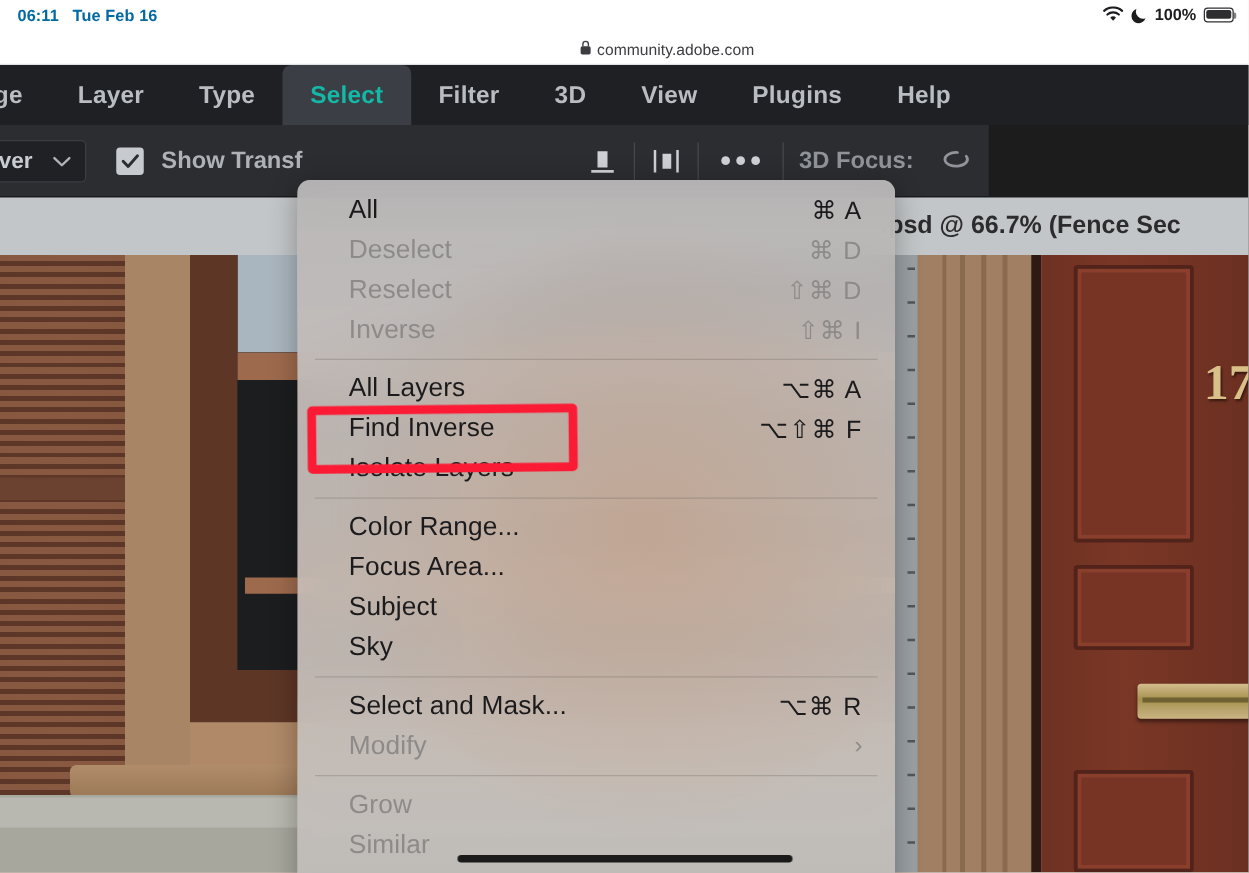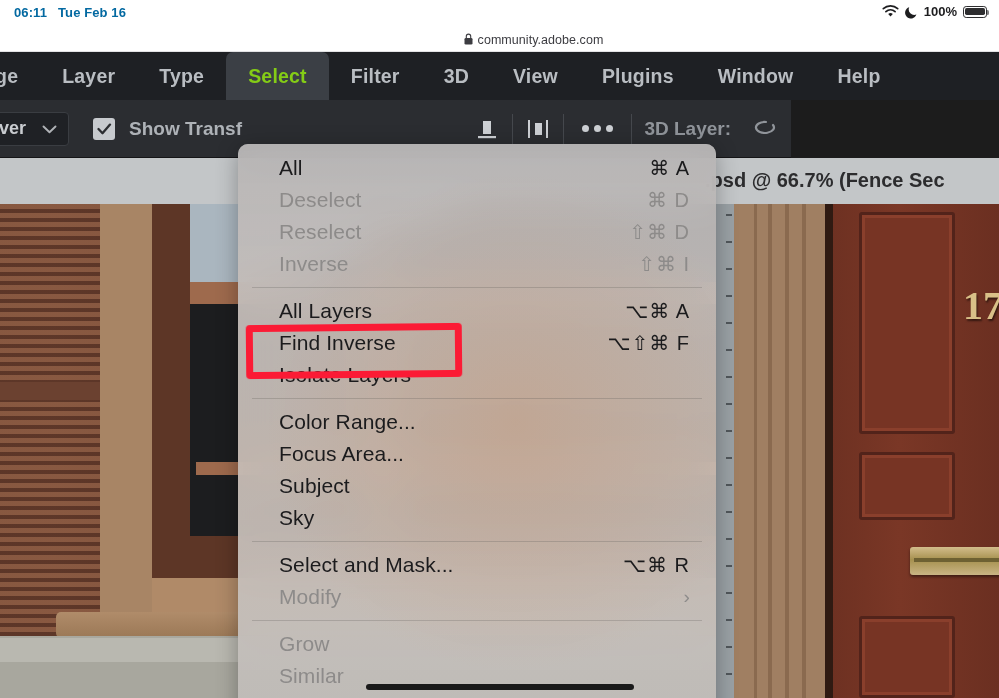--- a/index.html
+++ b/index.html
@@ -69,21 +69,21 @@
     display:flex; align-items:center;
   }
   .menu-item {
     height:48px; display:flex; align-items:center; justify-content:center;
     padding:0 22px;
     color:#b9bdc2; font-size:19.5px; font-weight:600; letter-spacing:.2px;
     white-space:nowrap;
   }
   .menu-item.first { padding-left:0; margin-left:-16px; }
   .menu-item.active {
-    background:#3b3f45; color:#84cc16;
+    background:#3b3f45; color:#14b8a6;
     border-radius:7px 7px 0 0; height:48px;
   }
 
   
   .optionsbar {
     position:absolute; left:0; top:48px; width:791px; height:58px;
     background:#2b2d31; border-bottom:1px solid #151517;
     display:flex; align-items:center;
   }
   .opt-select {
@@ -333,21 +333,20 @@
     <div class="menubar">
       <div class="menu-items" id="menu-items">
           <div class="menu-item first">age</div>
           <div class="menu-item">Layer</div>
           <div class="menu-item">Type</div>
           <div class="menu-item active">Select</div>
           <div class="menu-item">Filter</div>
           <div class="menu-item">3D</div>
           <div class="menu-item">View</div>
           <div class="menu-item">Plugins</div>
-          <div class="menu-item">Window</div>
           <div class="menu-item">Help</div>
         </div>
     </div>
 
     <div class="optionsbar">
       <div class="opt-select">
         <span>ver</span>
         <span class="chev">
           <svg width="15" height="9" viewBox="0 0 15 9">
               <path d="M1.5 1.5L7.5 7.2l6-5.7" stroke="#c9ccd0" stroke-width="1.9" fill="none" stroke-linecap="round" stroke-linejoin="round"></path>
@@ -378,21 +377,21 @@
               <rect x="10" y="7" width="7" height="12" fill="#cdd0d4"></rect>
             </svg>
         </div>
         <div class="opt-vsep"></div>
         <div class="opt-dots">
             <i></i>
             <i></i>
             <i></i>
           </div>
         <div class="opt-vsep"></div>
-        <div class="opt-label">3D Layer:</div>
+        <div class="opt-label">3D Focus:</div>
         <div class="opt-ico">
           <svg width="26" height="26" viewBox="0 0 26 26">
               <path d="M20 9a9 5.5 0 1 1-7 -3" stroke="#90949a" stroke-width="2.2" fill="none" stroke-linecap="round"></path>
             </svg>
         </div>
       </div>
     </div>
 
     <div class="docstrip">
       <div class="doctitle">.psd @ 66.7% (Fence Sec</div>

